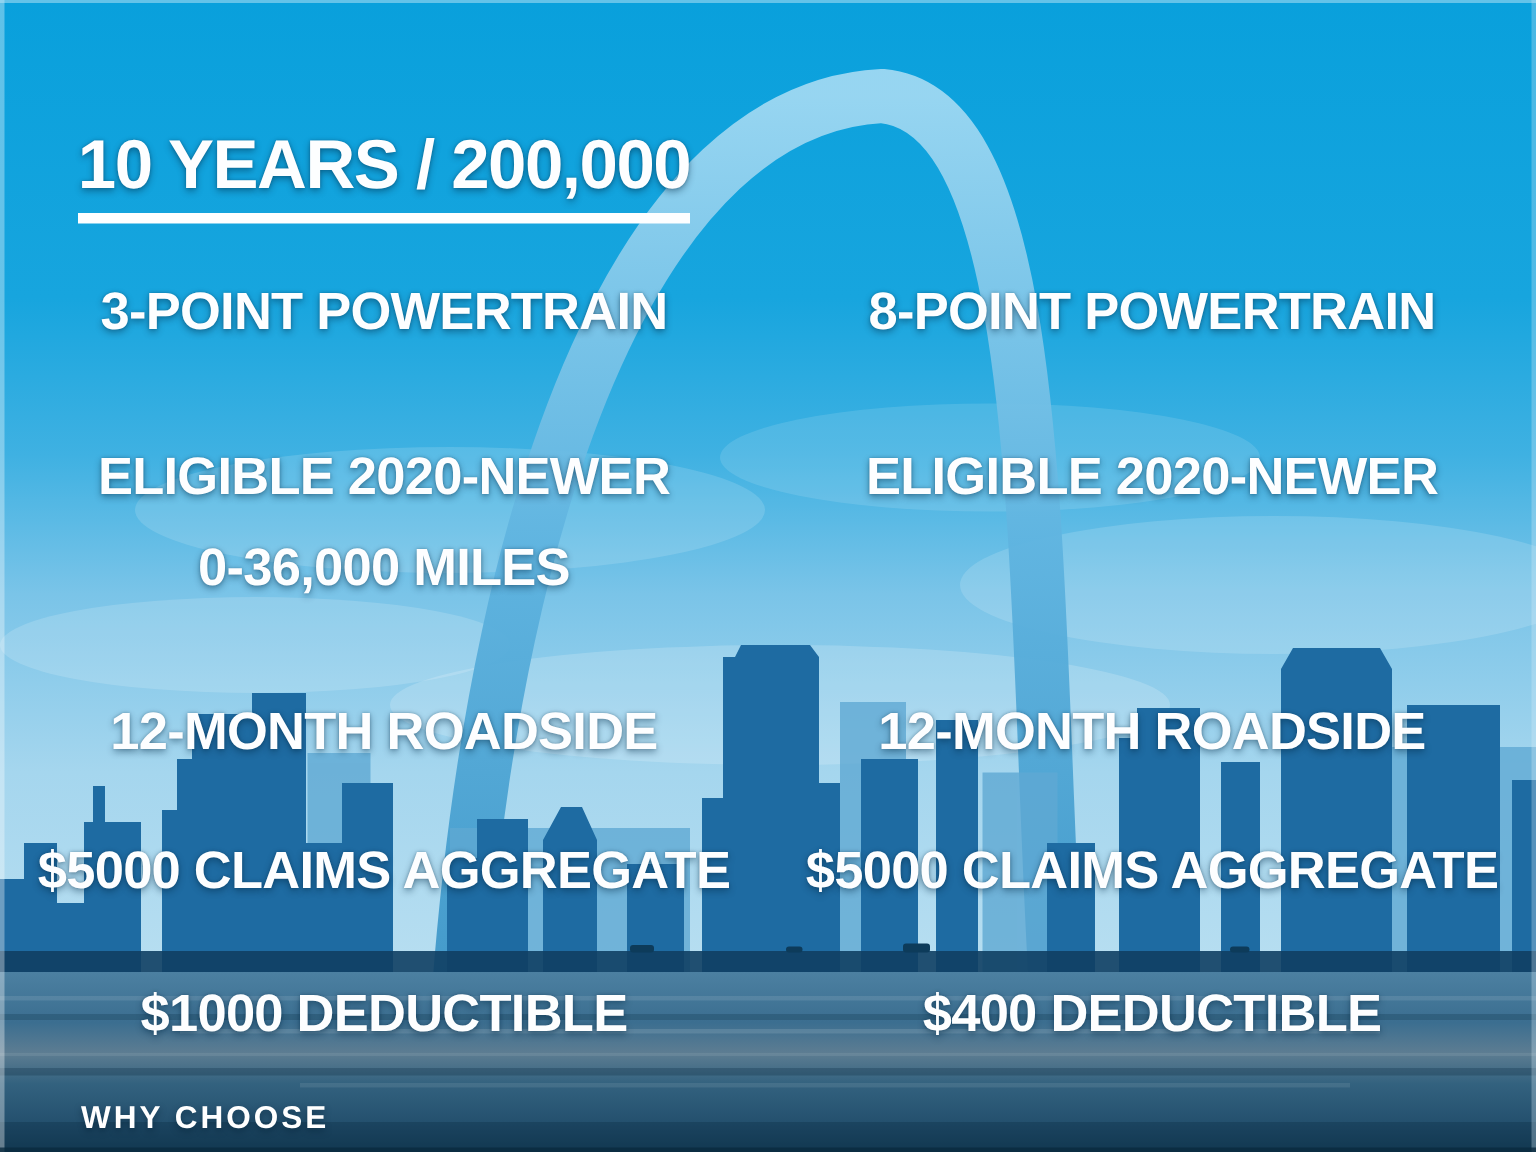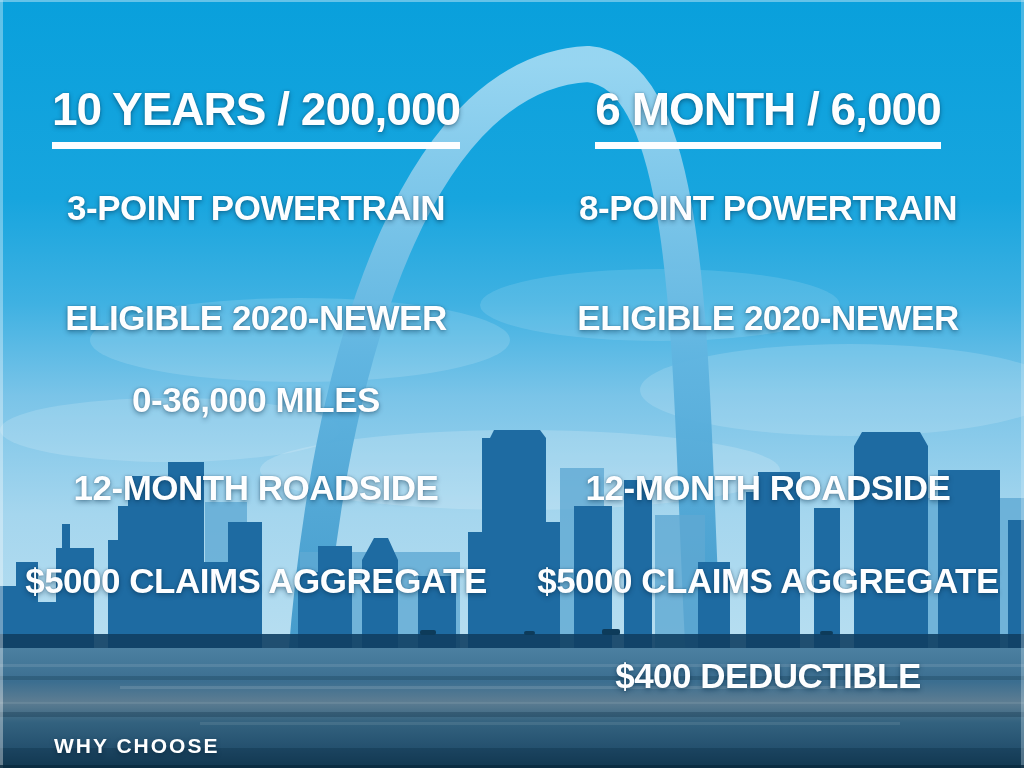--- a/index.html
+++ b/index.html
@@ -38,21 +38,21 @@
     position: absolute; width: 100%; text-align: center;
     color: #fdfeff;
     font-size: 35px;
     font-weight: 700;
     letter-spacing: -0.5px;
     line-height: 1.0;
     text-shadow: 0 2px 5px rgba(2,40,66,.45), 0 0 2px rgba(2,40,66,.3);
   }
   .r1 { top: 190px; }
   .r2 { top: 284px; margin-top: 16px; }
-  .r3 { top: 382px; }
+  .r3 { top: 361px; }
   .r4 { top: 470px; }
   .r5 { top: 563px; }
   .r6 { top: 658px; }
 
   .footer {
     position: absolute; left: 22px; bottom: 10px;
     display: flex; align-items: baseline; gap: 12px;
     color: #ffffff;
     text-shadow: 0 2px 4px rgba(2,30,50,.5);
     margin-left: 32px;
@@ -159,26 +159,24 @@
 
   <div class="col col-left">
     <div class="hdr">
       <span>10 YEARS / 200,000</span>
     </div>
     <div class="row r1">3-POINT POWERTRAIN</div>
     <div class="row r2">ELIGIBLE 2020-NEWER</div>
     <div class="row r3">0-36,000 MILES</div>
     <div class="row r4">12-MONTH ROADSIDE</div>
     <div class="row r5">$5000 CLAIMS AGGREGATE</div>
+    <div class="row r6">$1000 DEDUCTIBLE</div>
   </div>
 
   <div class="col col-right">
-    <div class="hdr">
-      <span>6 MONTH / 6,000</span>
-    </div>
     <div class="row r1">8-POINT POWERTRAIN</div>
     <div class="row r2">ELIGIBLE 2020-NEWER</div>
     <div class="row r4">12-MONTH ROADSIDE</div>
     <div class="row r5">$5000 CLAIMS AGGREGATE</div>
     <div class="row r6">$400 DEDUCTIBLE</div>
   </div>
 
   <div class="footer">
     <span class="prefix">WHY CHOOSE</span>
   </div>

